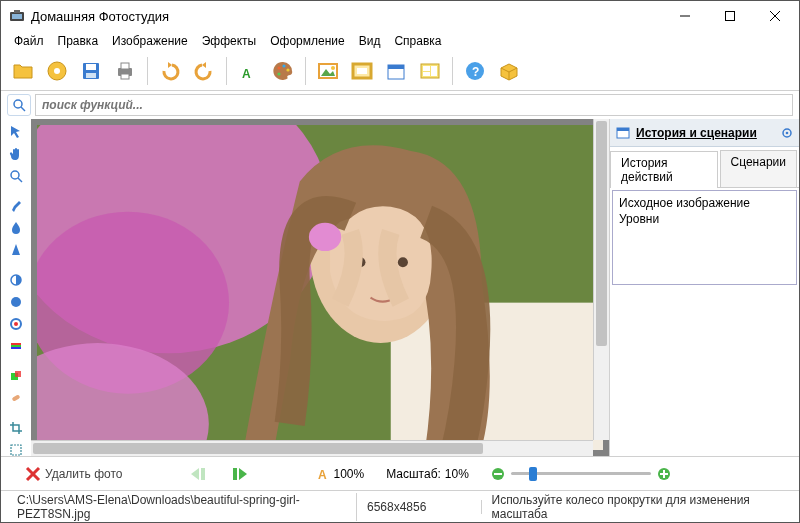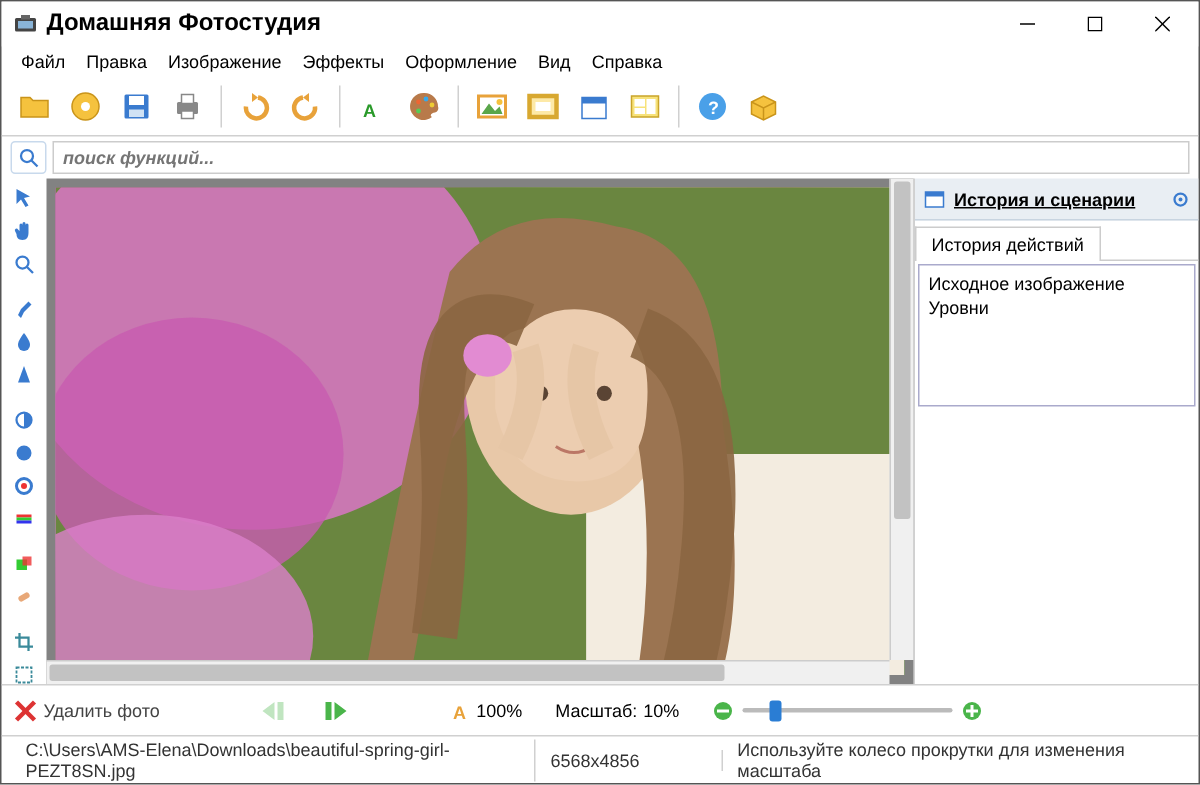--- a/index.html
+++ b/index.html
@@ -1,20 +1,20 @@
 <!DOCTYPE html>
 <html><head>
 <meta charset="utf-8">
 <style>
 * { box-sizing: border-box; margin: 0; padding: 0; font-family: 'Segoe UI', Tahoma, sans-serif; font-size: 12px; }
 body { width: 800px; height: 523px; background: #fff; border: 1px solid #555; display: flex; flex-direction: column; overflow: hidden; }
 
 .titlebar { height: 30px; display: flex; align-items: center; padding: 0 2px 0 8px; background: #fff; }
 .titlebar .app-icon { width: 16px; height: 16px; margin-right: 6px; }
-.titlebar .title { flex: 1; font-size: 16px; font-weight: bold; }
+.titlebar .title { flex: 1; font-size: 13px; }
 .titlebar .winbtn { width: 45px; height: 28px; display: flex; align-items: center; justify-content: center; cursor: pointer; }
 
 .menubar { height: 20px; display: flex; align-items: center; padding: 0 6px; }
 .menubar .menu-item { padding: 2px 7px; cursor: pointer; }
 
 .toolbar { height: 40px; display: flex; align-items: center; padding: 2px 6px; gap: 2px; border-bottom: 1px solid #d0d0d0; }
 .toolbar .tb-btn { width: 32px; height: 32px; display: flex; align-items: center; justify-content: center; border-radius: 3px; cursor: pointer; }
 .toolbar .sep { width: 1px; height: 28px; background: #d0d0d0; margin: 0 4px; }
 
 .main { flex: 1; display: flex; min-height: 0; }
@@ -36,21 +36,21 @@
 
 .rightcol { flex: 1; display: flex; flex-direction: column; border-left: 1px solid #d0d0d0; }
 .panel-head { height: 28px; display: flex; align-items: center; padding: 0 6px; background: #e9eef3; border-bottom: 1px solid #c8d4e0; font-weight: bold; gap:6px;text-decoration:underline;}
 .panel-head .spacer{flex:1}
 .tabs { display: flex; border-bottom: 1px solid #ccc; }
 .tabs .tab { padding: 4px 10px; border: 1px solid #ccc; border-bottom: none; background: #f4f4f4; margin-right: 2px; margin-top:3px; cursor:pointer; }
 .tabs .tab.active { background: #fff; position:relative; top:1px;}
 .history-list { flex: 0 0 95px; border: 1px solid #aac; margin: 2px; padding: 4px; background: #fff; overflow: auto; }
 .history-list div { padding: 1px 2px; }
 
-.bottombar { height: 34px; display:flex; align-items:center; padding: 0 8px; gap: 22px; border-top:1px solid #d0d0d0; }
+.bottombar { height: 34px; display:flex; align-items:center; padding: 0 24px; gap: 22px; border-top:1px solid #d0d0d0; }
 .bottombar .del { display:flex; align-items:center; gap:4px; color:#444; cursor:pointer; }
 .fit-btn { border:1px solid #90c8f6; background:#e5f1fb; padding:2px 6px; display:flex; align-items:center; gap:4px; border-radius:3px; cursor:pointer;}
 .navbtn { width:22px; height:22px; cursor:pointer; display:flex; align-items:center; justify-content:center;}
 .slider { display:flex; align-items:center; gap:6px; }
 .slider-track { width:140px; height:3px; background:#bbb; position:relative; border-radius:2px; }
 .slider-thumb { position:absolute; left:18px; top:-5px; width:8px; height:14px; background:#2a7dd4; border-radius:2px; }
 
 .statusbar { height: 32px; border-top: 1px solid #d0d0d0; display:flex; align-items:center; padding: 0 6px; font-size:11px; color:#333; }
 .statusbar .cell { padding: 0 10px; border-right: 1px solid #d0d0d0; }
 .statusbar .cell:first-child { flex: 0 0 350px; }
@@ -340,20 +340,21 @@
       <span class="spacer"></span>
       <span>
           <svg width="12" height="12" viewBox="0 0 12 12">
             <circle cx="6" cy="6" r="4" fill="none" stroke="#3a7bcf" stroke-width="1.5"></circle>
             <circle cx="6" cy="6" r="1.3" fill="#3a7bcf"></circle>
           </svg>
         </span>
     </div>
     <div class="tabs">
       <div class="tab active">История действий</div>
+      <div class="tab">Сценарии</div>
     </div>
     <div class="history-list">
       <div>Исходное изображение</div>
       <div>Уровни</div>
     </div>
   </div>
 </div>
 
 <div class="bottombar">
   <div class="del">

